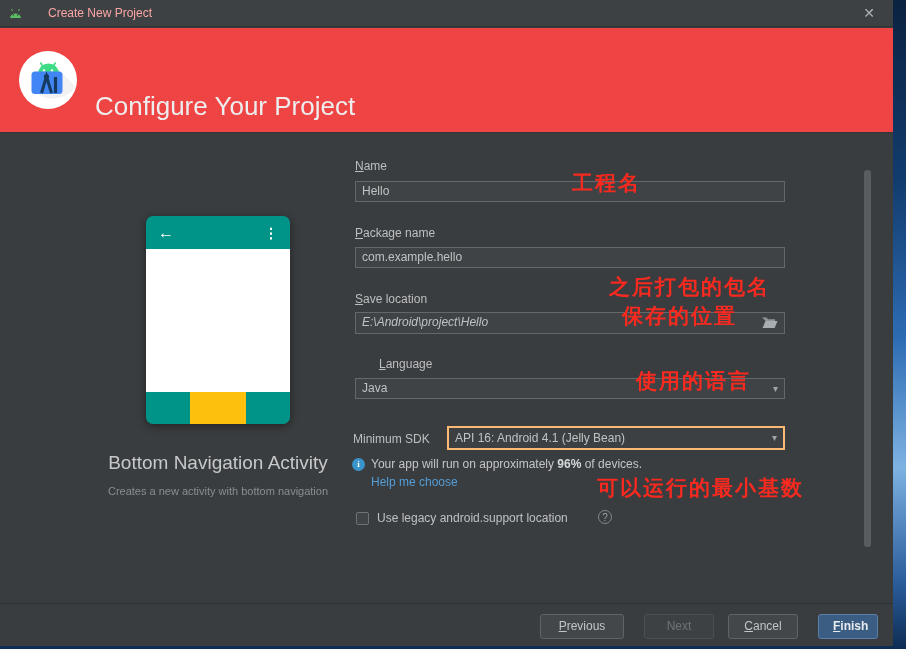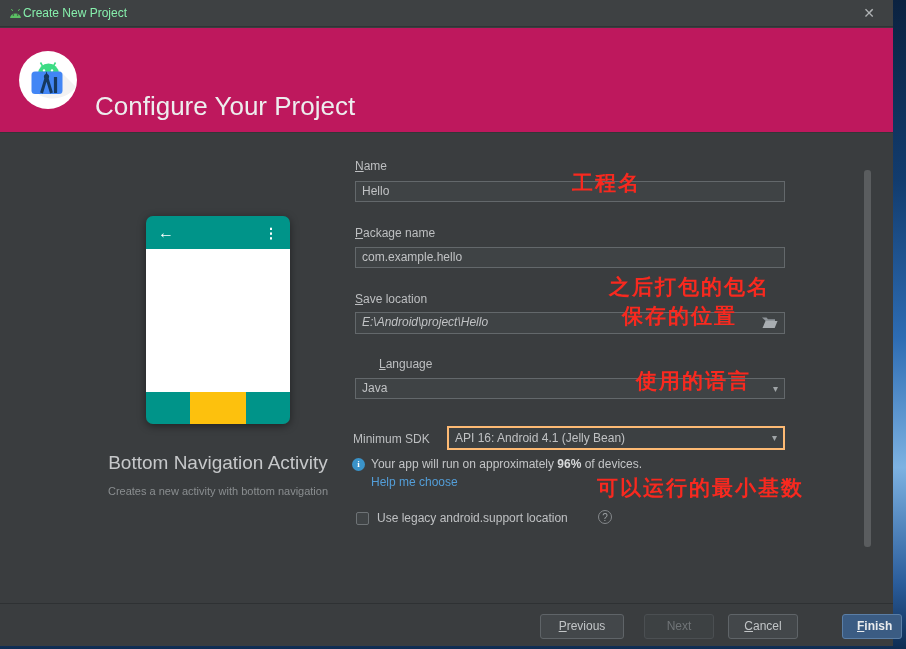--- a/index.html
+++ b/index.html
@@ -6,26 +6,26 @@
   body { margin: 0; font-family: "Liberation Sans", sans-serif; }
   .screen {
     position: relative; width: 906px; height: 649px; overflow: hidden;
     background: linear-gradient(180deg,#0b2240 0%,#123c6e 28%,#2d6cb3 52%,#7db2e2 72%,#2a5c9a 90%,#0e2c52 100%);
   }
   .dialog { position: absolute; left: 0; top: 0; width: 893px; height: 646px; background: #3a3d3f; }
 
   
   .titlebar { position: absolute; left: 0; top: 0; width: 100%; height: 27px; background: #3e4143;
     border-bottom: 1px solid #303335; display: flex; align-items: center; padding: 0 8px; }
-  .titlebar .title-text { font-size: 12px; color: #86efac; margin-left: 0; }
+  .titlebar .title-text { font-size: 12px; color: #fca5a5; margin-left: 25px; }
   .close-btn { position: absolute; right: 10px; top: 0; width: 28px; height: 26px; color: #b0b3b5;
     font-size: 14px; display: flex; align-items: center; justify-content: center; cursor: default; }
 
   
-  .header { position: absolute; left: 0; top: 28px; width: 100%; height: 105px; background: #be185d;
+  .header { position: absolute; left: 0; top: 28px; width: 100%; height: 105px; background: #ef4444;
     border-bottom: 1px solid #333638; }
   .logo { position: absolute; left: 19px; top: 23px; width: 58px; height: 58px; }
   .header-title { position: absolute; left: 95px; top: 63px; font-size: 26px; font-weight: 300; color: #ededee; }
 
   
   .tpl { position: absolute; left: 58px; top: 216px; width: 320px; text-align: center; }
   .phone { width: 144px; height: 208px; margin: 0 auto; border-radius: 7px; overflow: hidden;
     box-shadow: 0 2px 9px rgba(0,0,0,.45); display: flex; flex-direction: column; }
   .pbar { height: 33px; background: #009489; display: flex; align-items: center;
     justify-content: space-between; padding: 0 12px; color: #fff; }
@@ -81,21 +81,21 @@
   
   .btnbar { position: absolute; left: 0; top: 603px; width: 100%; height: 43px; background: #3a3d3f;
     border-top: 1px solid #2e3133; }
   .btn { position: absolute; top: 10px; height: 25px; background: #43474a; border: 1px solid #5f6468;
     border-radius: 3px; color: #c2c5c7; font-size: 12px; text-align: center; padding: 0; cursor: default; }
   .btn .lbl { display: block; line-height: 23px; padding: 0 14px; }
   .btn.mn .lbl::first-letter { text-decoration: underline; }
   .btn-previous { left: 540px; width: 84px; }
   .btn-next { left: 644px; width: 70px; color: #707477; border-color: #4b4f52; background: #3d4143; }
   .btn-cancel { left: 728px; width: 70px; }
-  .btn-finish { left: 818px; width: 60px; background: #3b5c83; border-color: #5a7ea6; color: #e9ebed; font-weight: bold; margin-left: 24px; }
+  .btn-finish { left: 818px; width: 60px; background: #3b5c83; border-color: #5a7ea6; color: #e9ebed; font-weight: bold; }
 </style>
 </head>
 <body>
 
 <div class="screen">
   <div class="dialog">
 
     <div class="titlebar">
       <span style="display:inline-flex">
         <svg width="15" height="13" viewBox="0 0 15 13">

